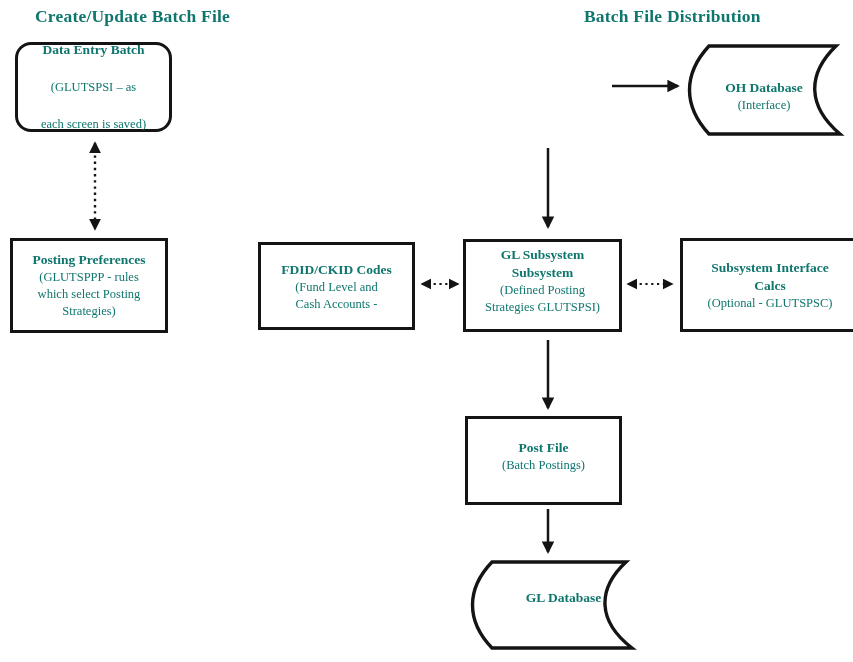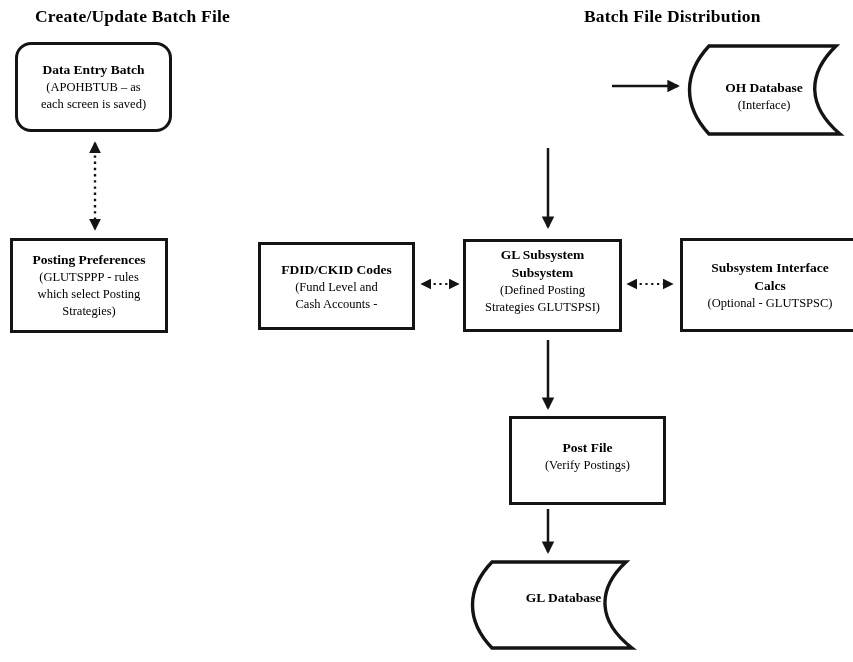--- a/index.html
+++ b/index.html
@@ -1,18 +1,18 @@
 <!DOCTYPE html>
 <html><head>
 <meta charset="utf-8">
 <style>
   html,body{margin:0;padding:0;background:#ffffff;}
   .canvas{
     position:relative;width:853px;height:662px;background:#ffffff;overflow:hidden;
-    font-family:"Liberation Serif","DejaVu Serif",serif;color:#000000;
+    font-family:"Liberation Serif","DejaVu Serif",serif;color:#0f766e;
   }
   .heading{
     position:absolute;font-weight:bold;font-size:17.5px;letter-spacing:0.2px;white-space:nowrap;
   }
   .node{
     position:absolute;display:flex;flex-direction:column;justify-content:center;align-items:center;
     text-align:center;line-height:17px;font-size:12.5px;box-sizing:border-box;background:#ffffff;
   }
   .rect{border:3px solid #141414;}
   .rounded{border:3.5px solid #141414;border-radius:16px;}
@@ -52,23 +52,23 @@
     <line x1="628" y1="284" x2="672" y2="284" stroke="#141414" stroke-width="2.2" stroke-dasharray="2.2 3.6" marker-start="url(#ah)" marker-end="url(#ah)"></line>
 
     <line x1="548" y1="340" x2="548" y2="408" stroke="#141414" stroke-width="2.5" marker-end="url(#ah)"></line>
 
     <line x1="548" y1="509" x2="548" y2="552" stroke="#141414" stroke-width="2.5" marker-end="url(#ah)"></line>
   </svg>
 
   <div class="heading" style="left:35px;top:6px;">Create/Update Batch File</div>
   <div class="heading" style="left:552px;top:6px;margin-left:32px;">Batch File Distribution</div>
 
-  <div class="node rounded" style="left:15px;top:42px;width:157px;height:90px;">
+  <div class="node rounded" style="left:15px;top:42px;width:157px;height:90px;gap:20px;">
     <div class="title">Data Entry Batch</div>
-    <div>(APOHBTUB – as</div>
+    <div>(GLUTSPSI – as</div>
     <div>each screen is saved)</div>
   </div>
 
   <div class="node rect" style="left:10px;top:238px;width:158px;height:95px;">
     <div class="title">Posting Preferences</div>
     <div>(GLUTSPPP - rules</div>
     <div>which select Posting</div>
     <div>Strategies)</div>
   </div>
 
@@ -95,23 +95,23 @@
     <div>(Defined Posting</div>
     <div>Strategies GLUTSPSI)</div>
   </div>
 
   <div class="node rect" style="left:680px;top:238px;width:180px;height:94px;">
     <div class="title">Subsystem Interface</div>
     <div class="title">Calcs</div>
     <div>(Optional - GLUTSPSC)</div>
   </div>
 
-  <div class="node rect top-align" style="left:465px;top:416px;width:157px;height:89px;margin-left:44px;">
+  <div class="node rect top-align" style="left:465px;top:416px;width:157px;height:89px;">
     <div class="title">Post File</div>
-    <div>(Verify Postings)</div>
+    <div>(Batch Postings)</div>
   </div>
 
   <div class="node shape-node" style="left:466px;top:560px;width:169px;height:76px;">
     <svg width="169" height="90" viewBox="0 0 169 90">
       <path d="M 26,2 L 160,2 C 131,29 131,61 166,88 L 26,88 C 0,61 0,29 26,2 Z" fill="#ffffff" stroke="#141414" stroke-width="3.4"></path>
     </svg>
     <div class="shape-label left-label">
       <div class="title">GL Database</div>
     </div>
   </div>

